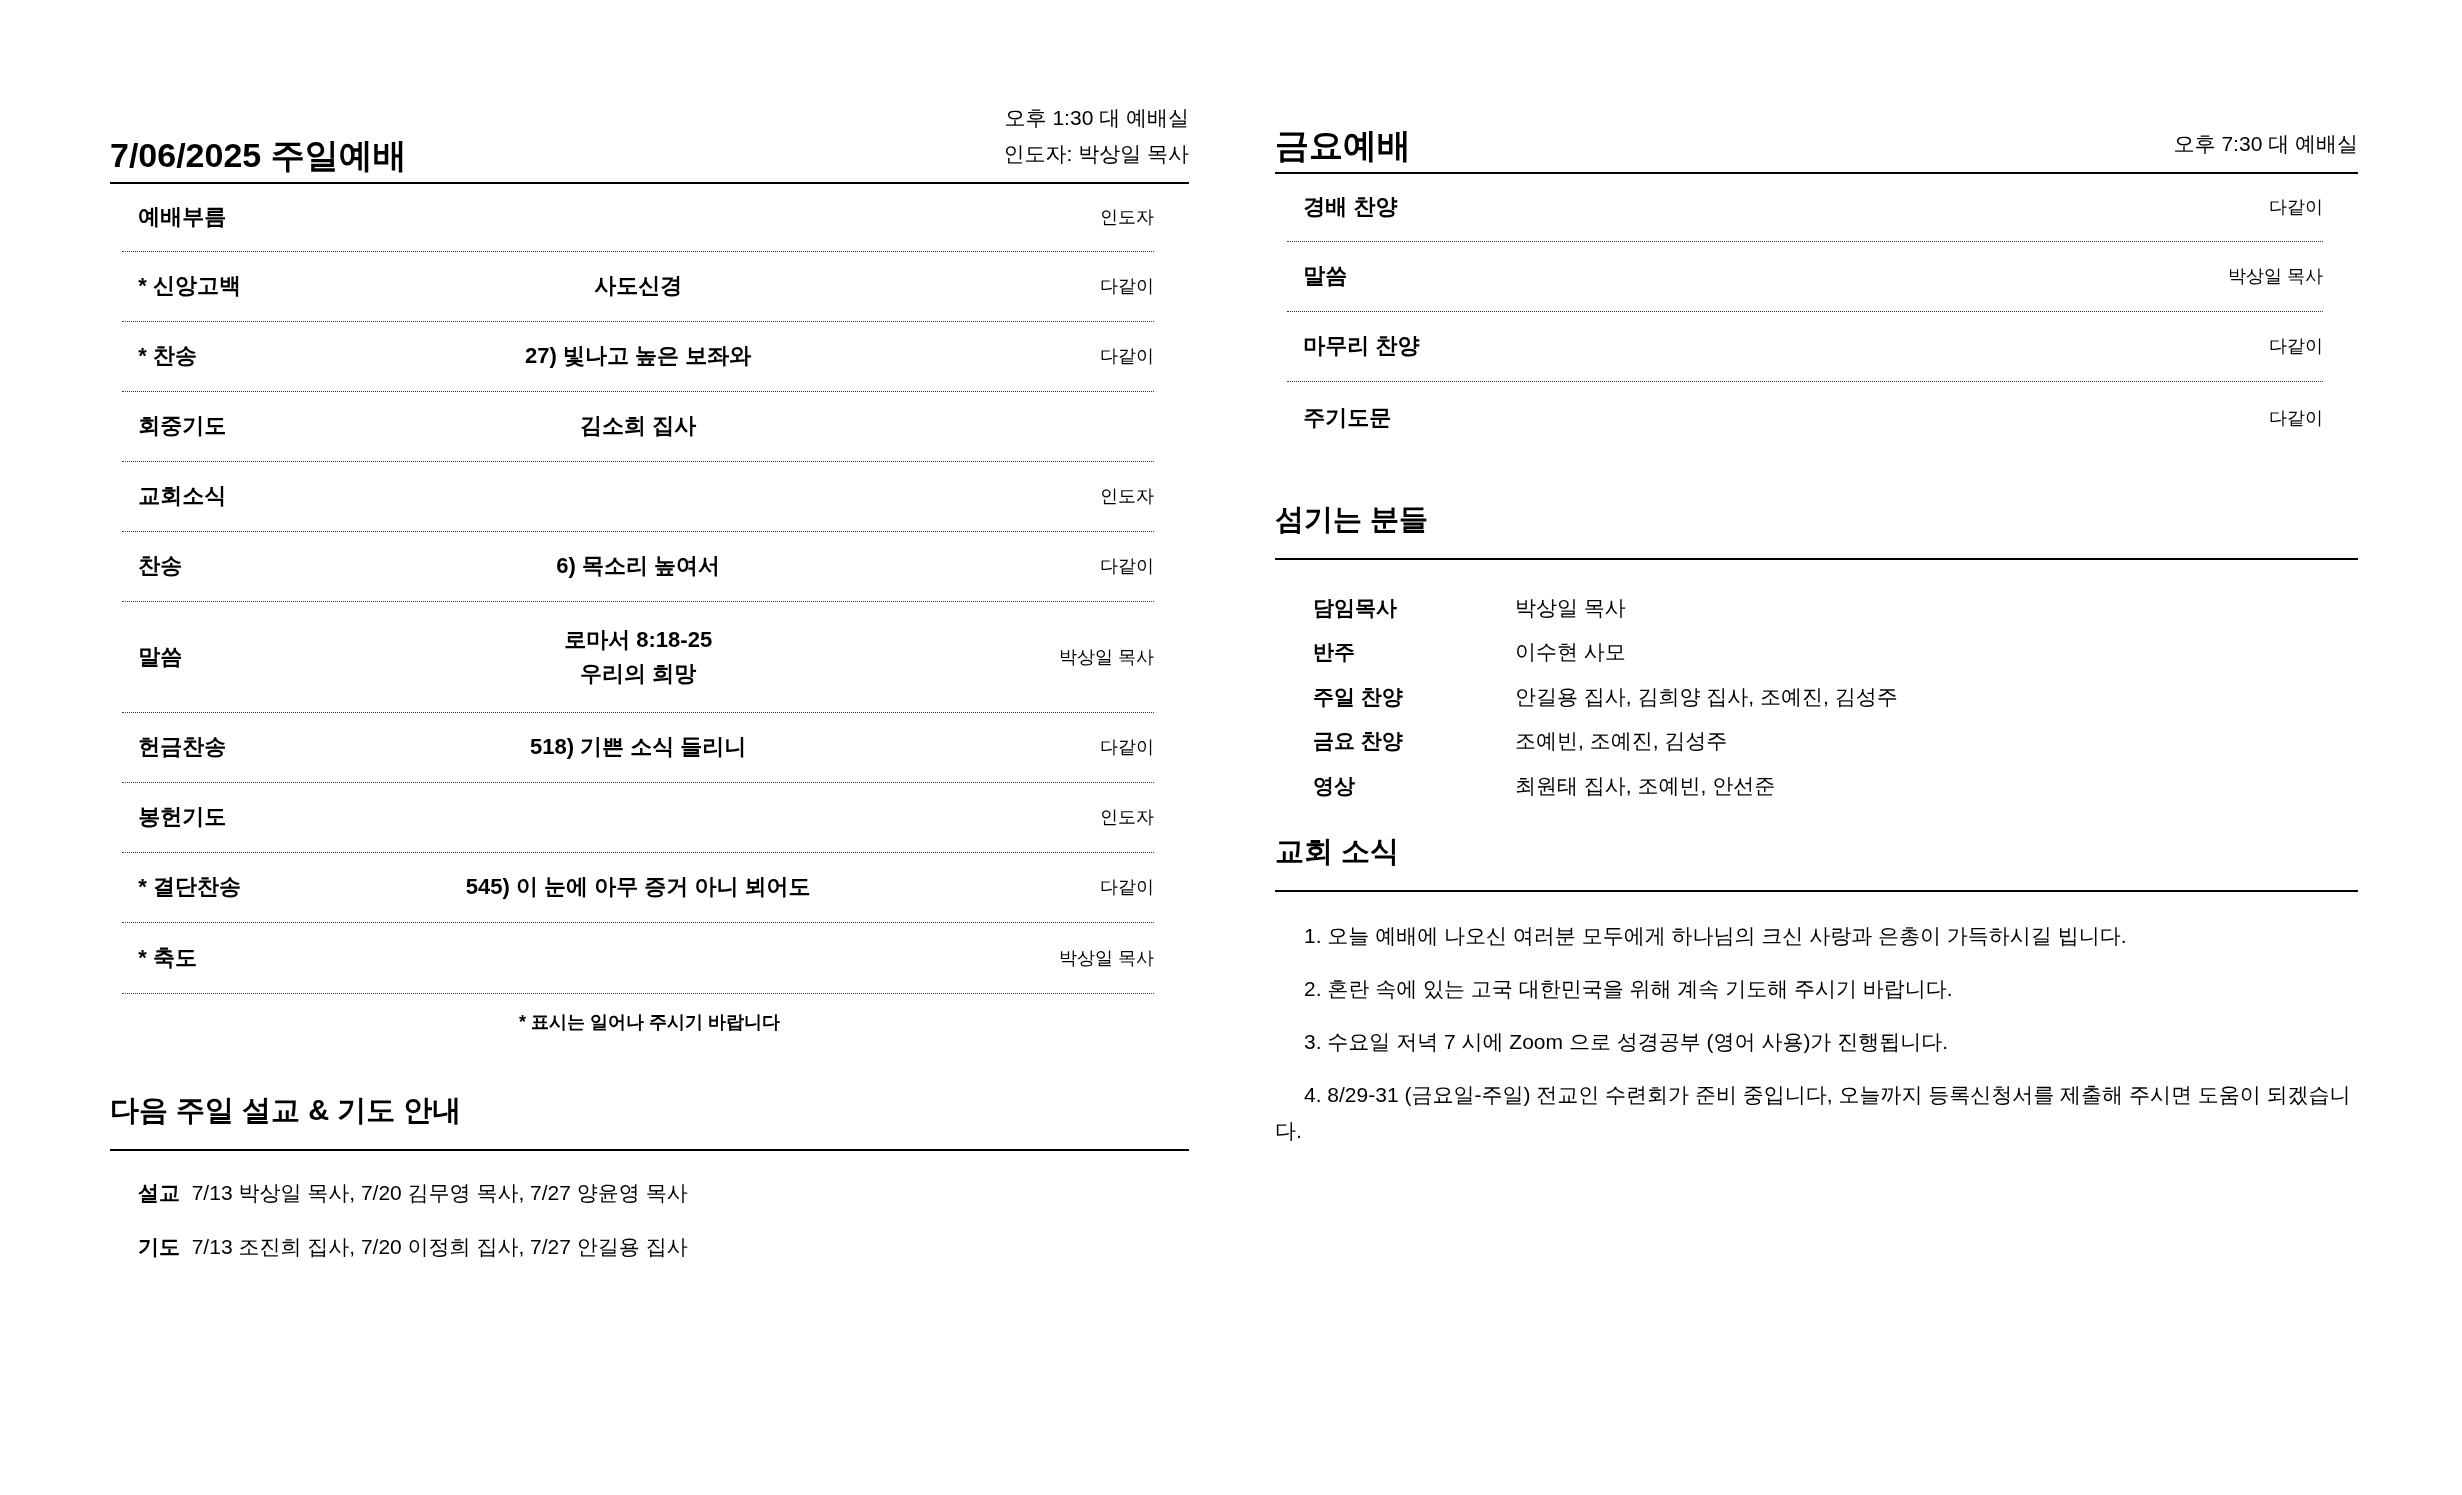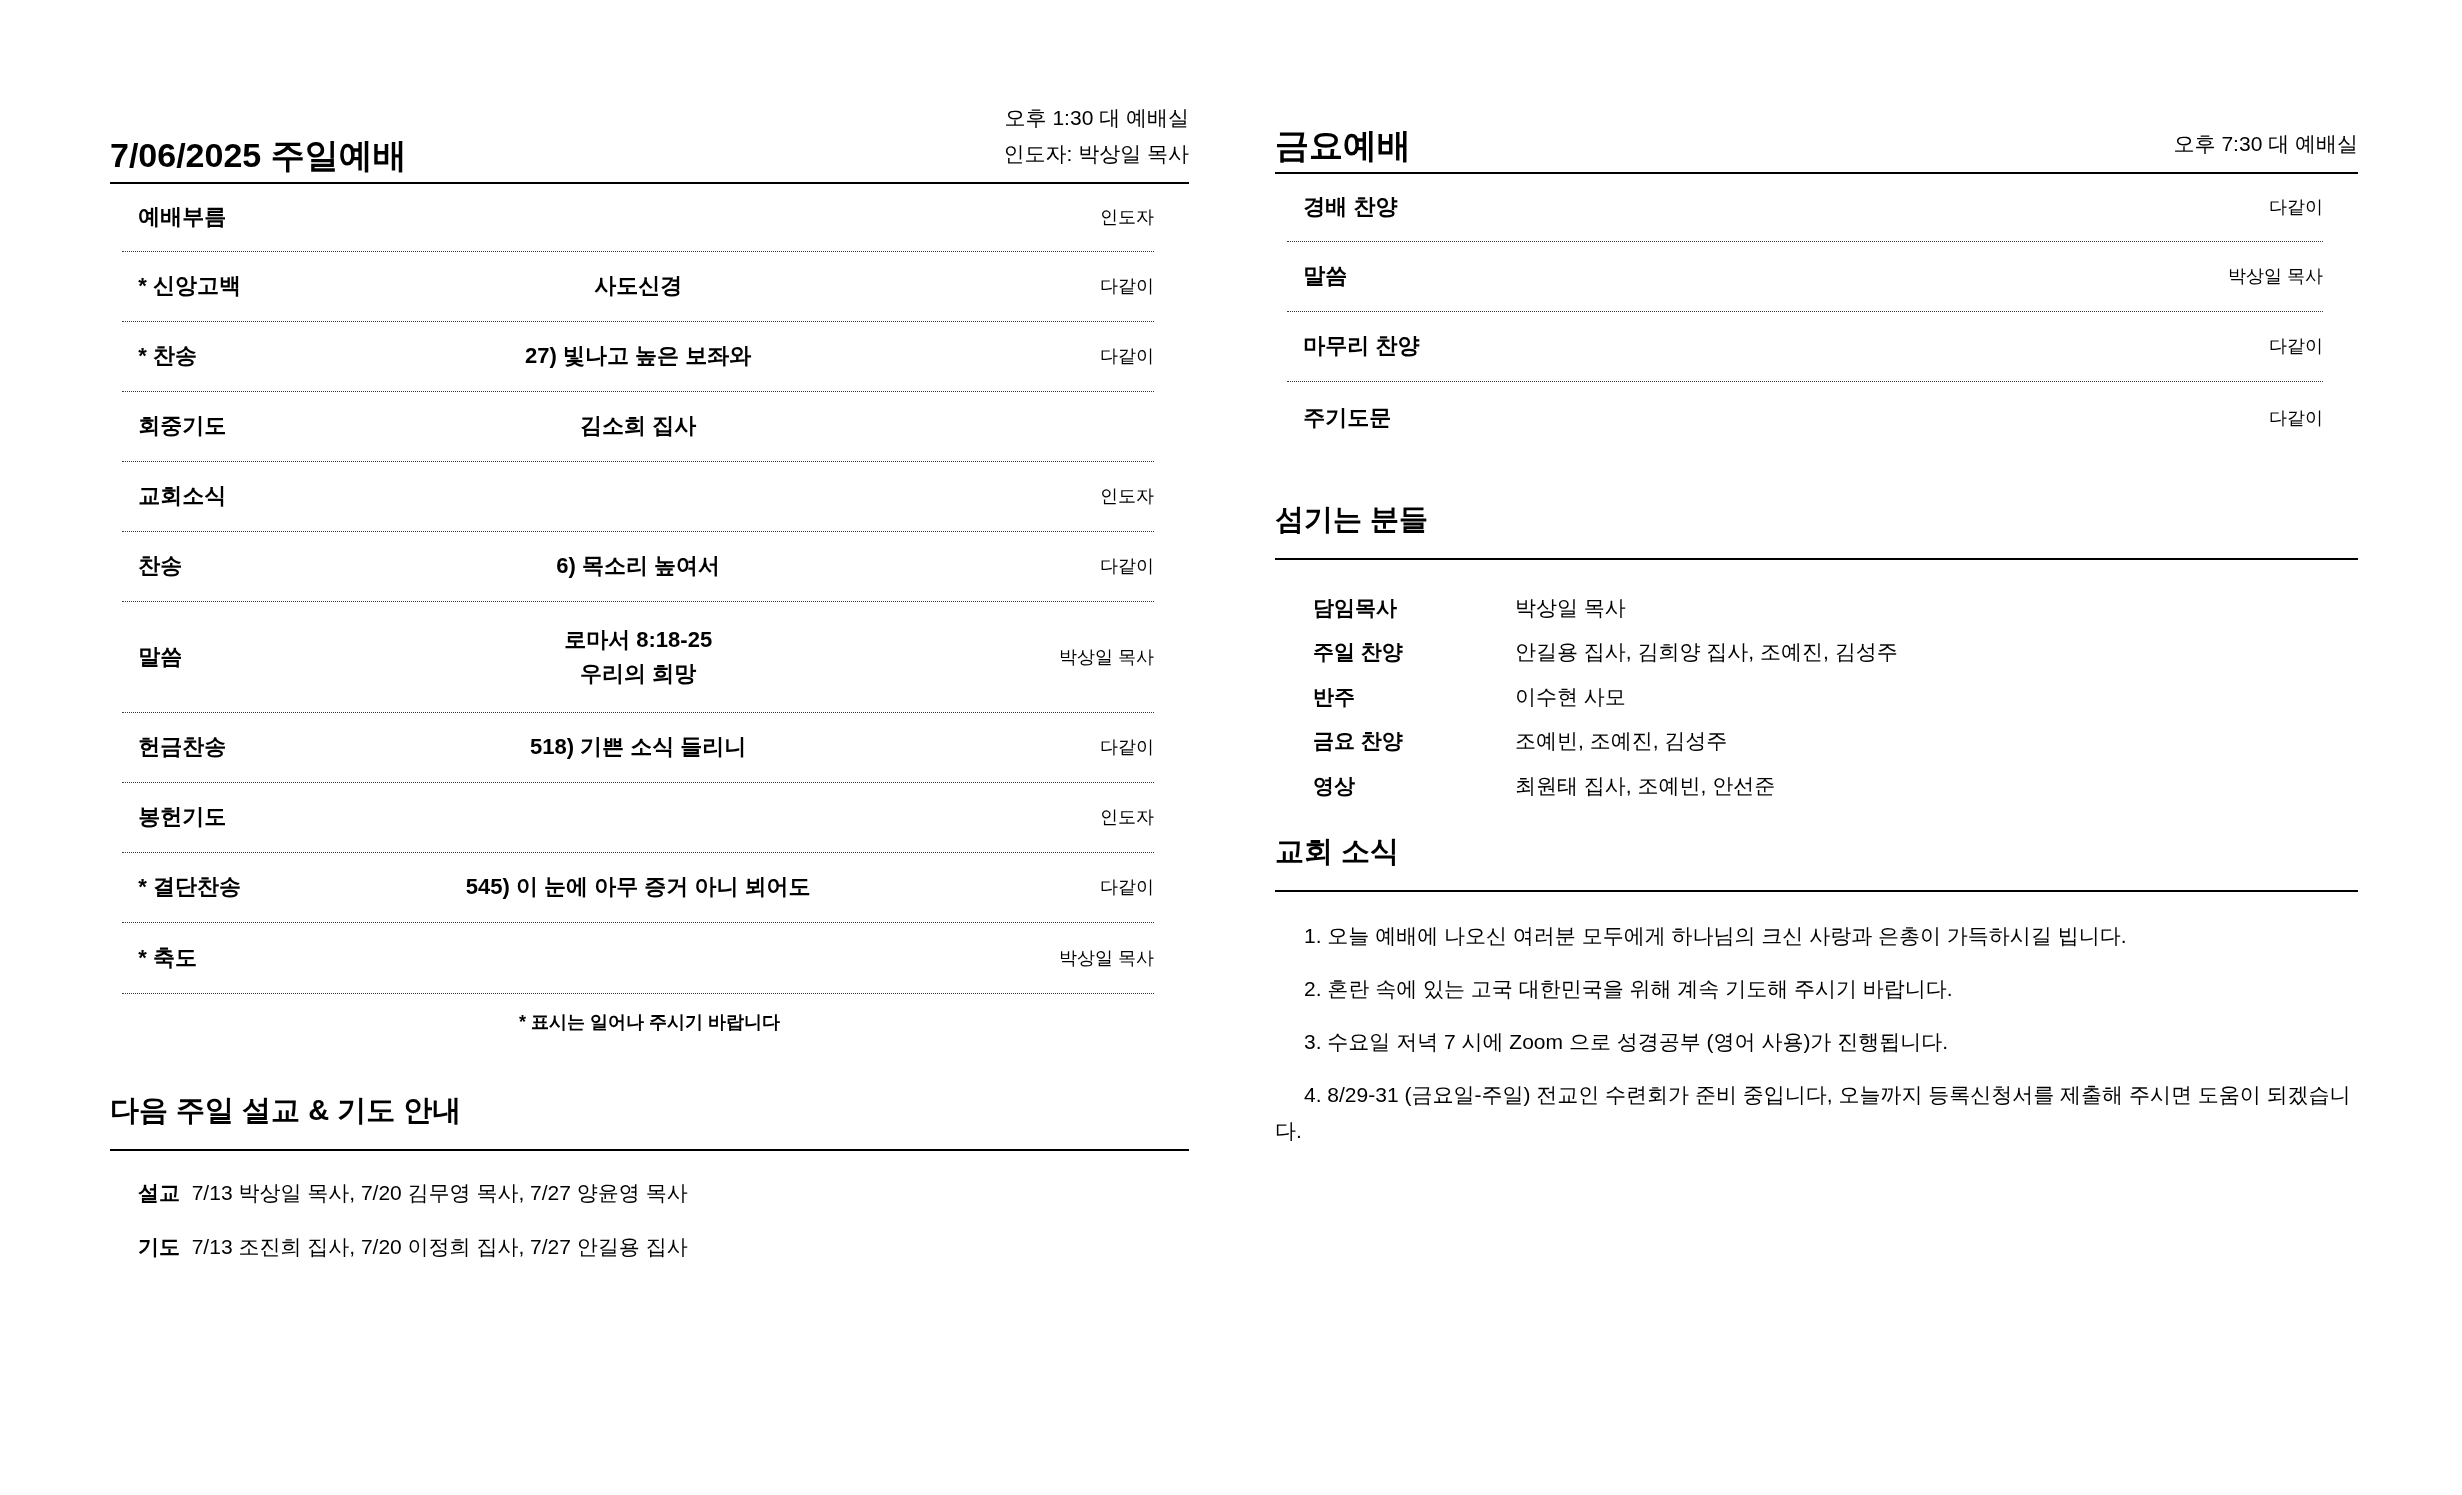--- a/index.html
+++ b/index.html
@@ -251,26 +251,26 @@
   </div>
 
   <div class="section" id="servants-section">
     <h2 class="section-heading">섬기는 분들</h2>
     <div class="servants-list">
       <div class="servant-row">
         <span class="sv-label">담임목사</span>
         <span class="sv-value">박상일 목사</span>
       </div>
       <div class="servant-row">
+        <span class="sv-label">반주</span>
+        <span class="sv-value">이수현 사모</span>
+      </div>
+      <div class="servant-row">
         <span class="sv-label">주일 찬양</span>
         <span class="sv-value">안길용 집사, 김희양 집사, 조예진, 김성주</span>
-      </div>
-      <div class="servant-row">
-        <span class="sv-label">반주</span>
-        <span class="sv-value">이수현 사모</span>
       </div>
       <div class="servant-row">
         <span class="sv-label">금요 찬양</span>
         <span class="sv-value">조예빈, 조예진, 김성주</span>
       </div>
       <div class="servant-row">
         <span class="sv-label">영상</span>
         <span class="sv-value">최원태 집사, 조예빈, 안선준</span>
       </div>
     </div>

